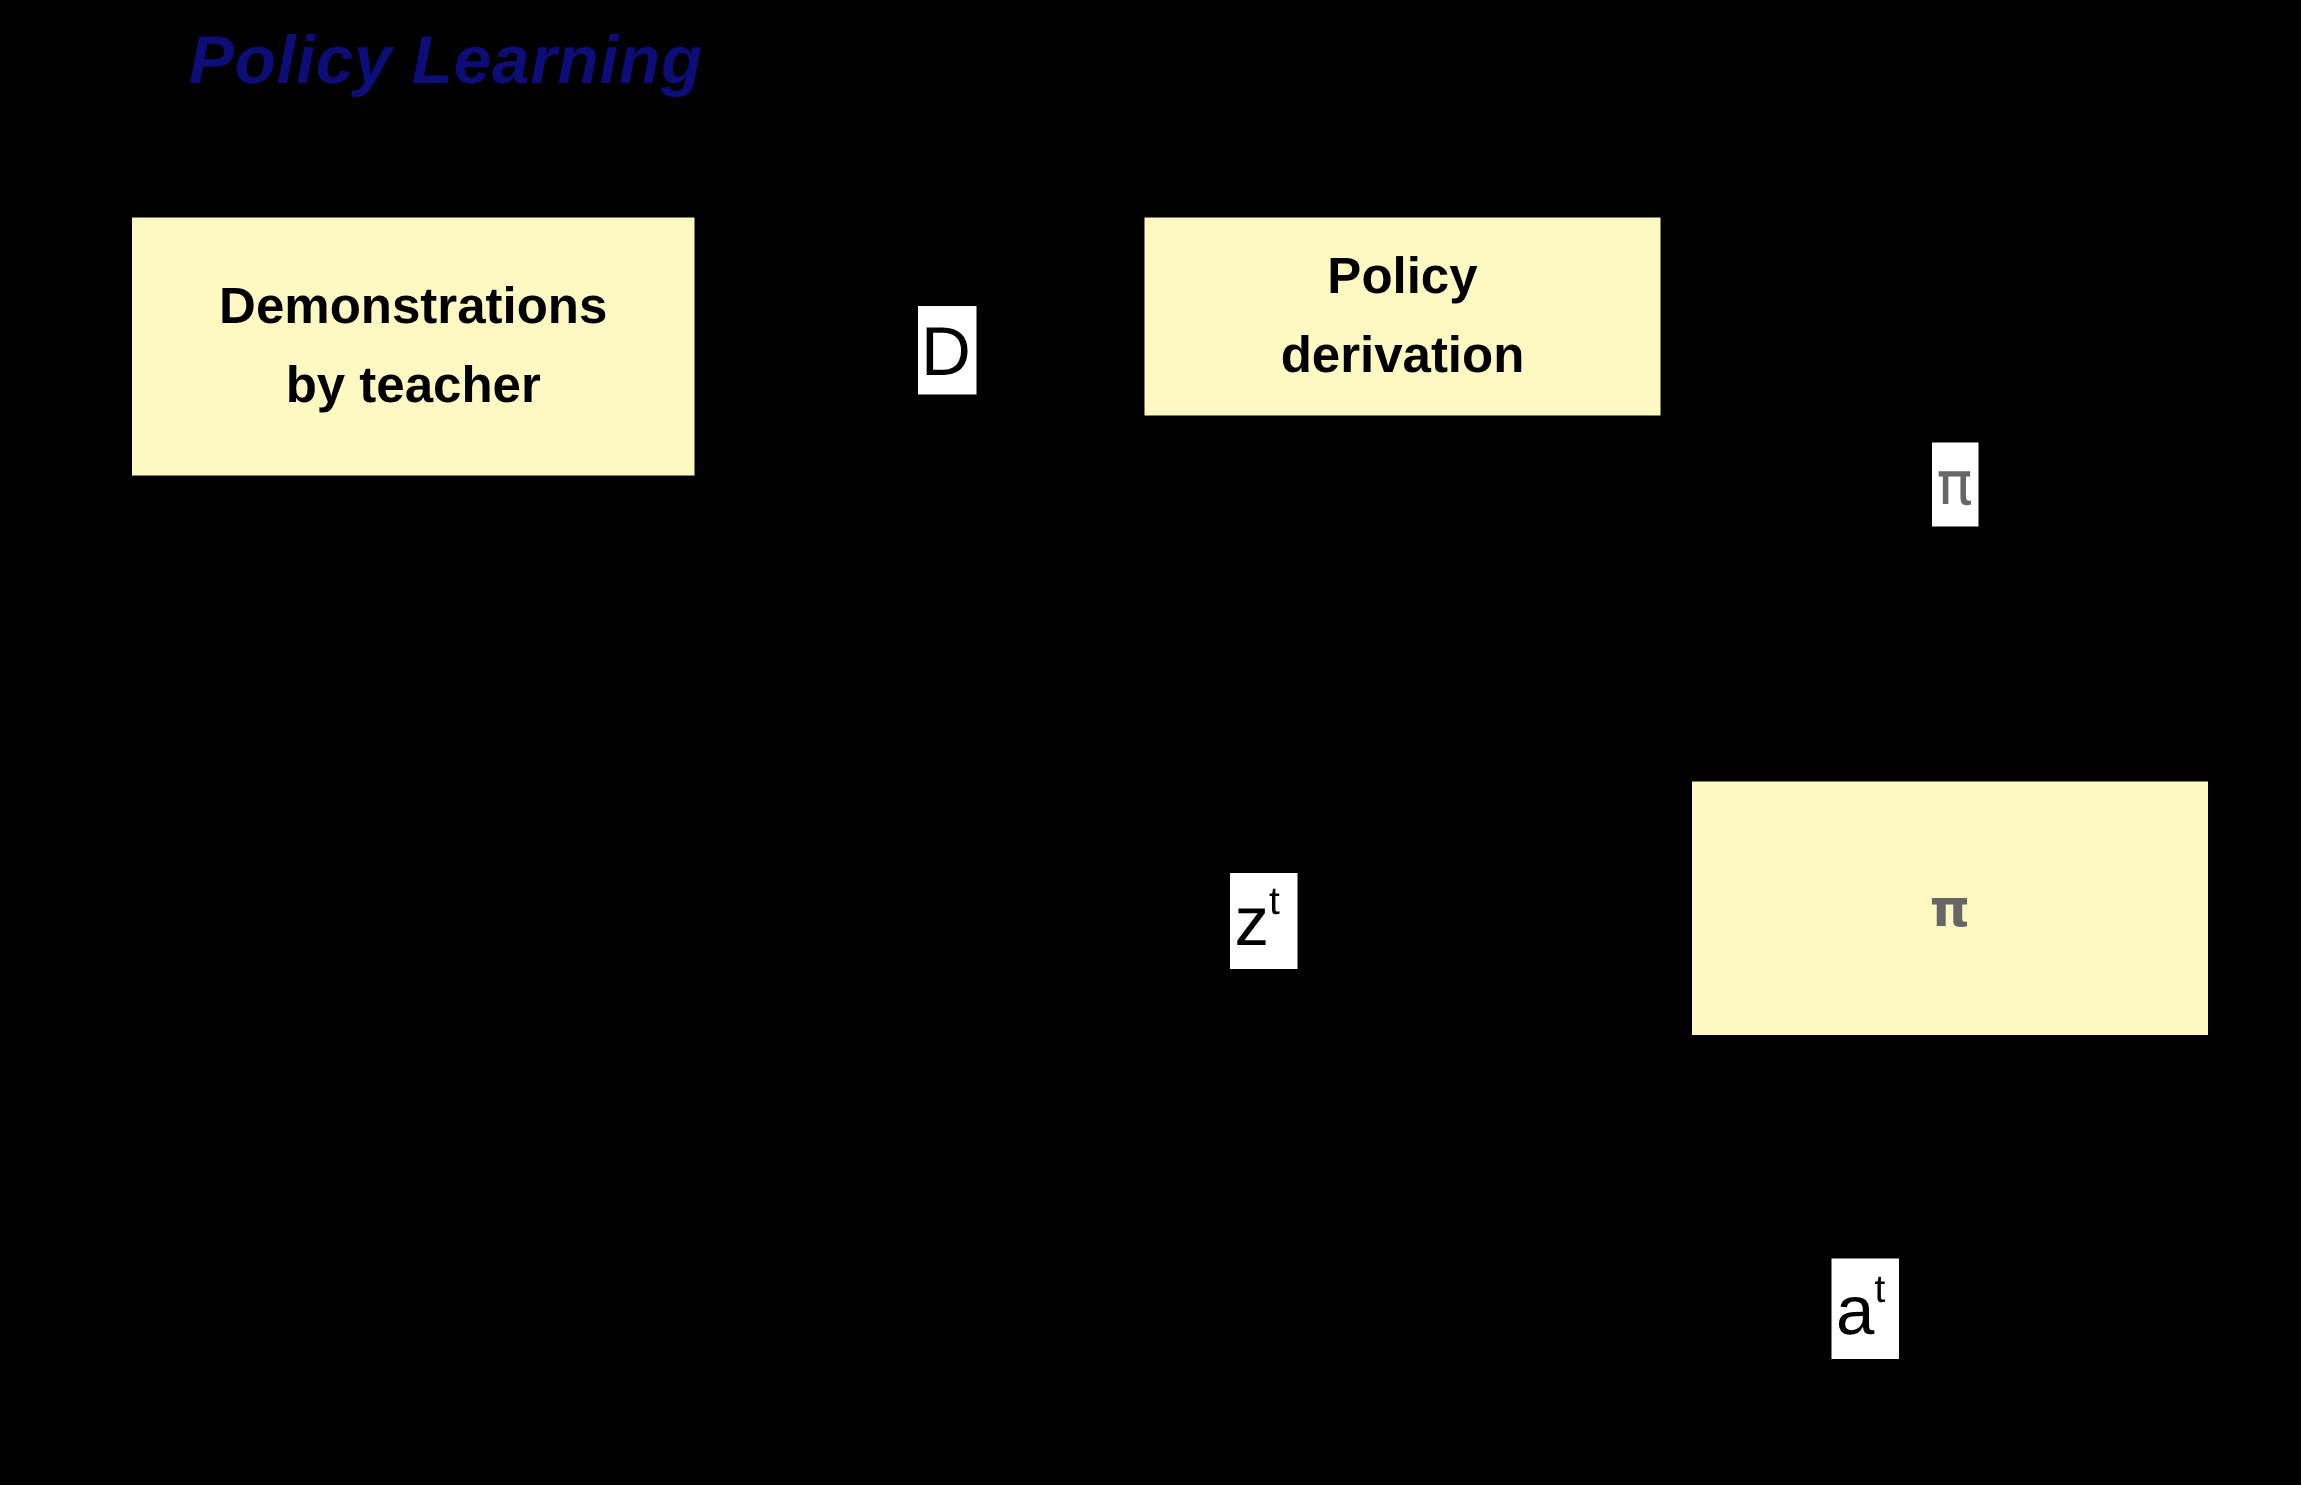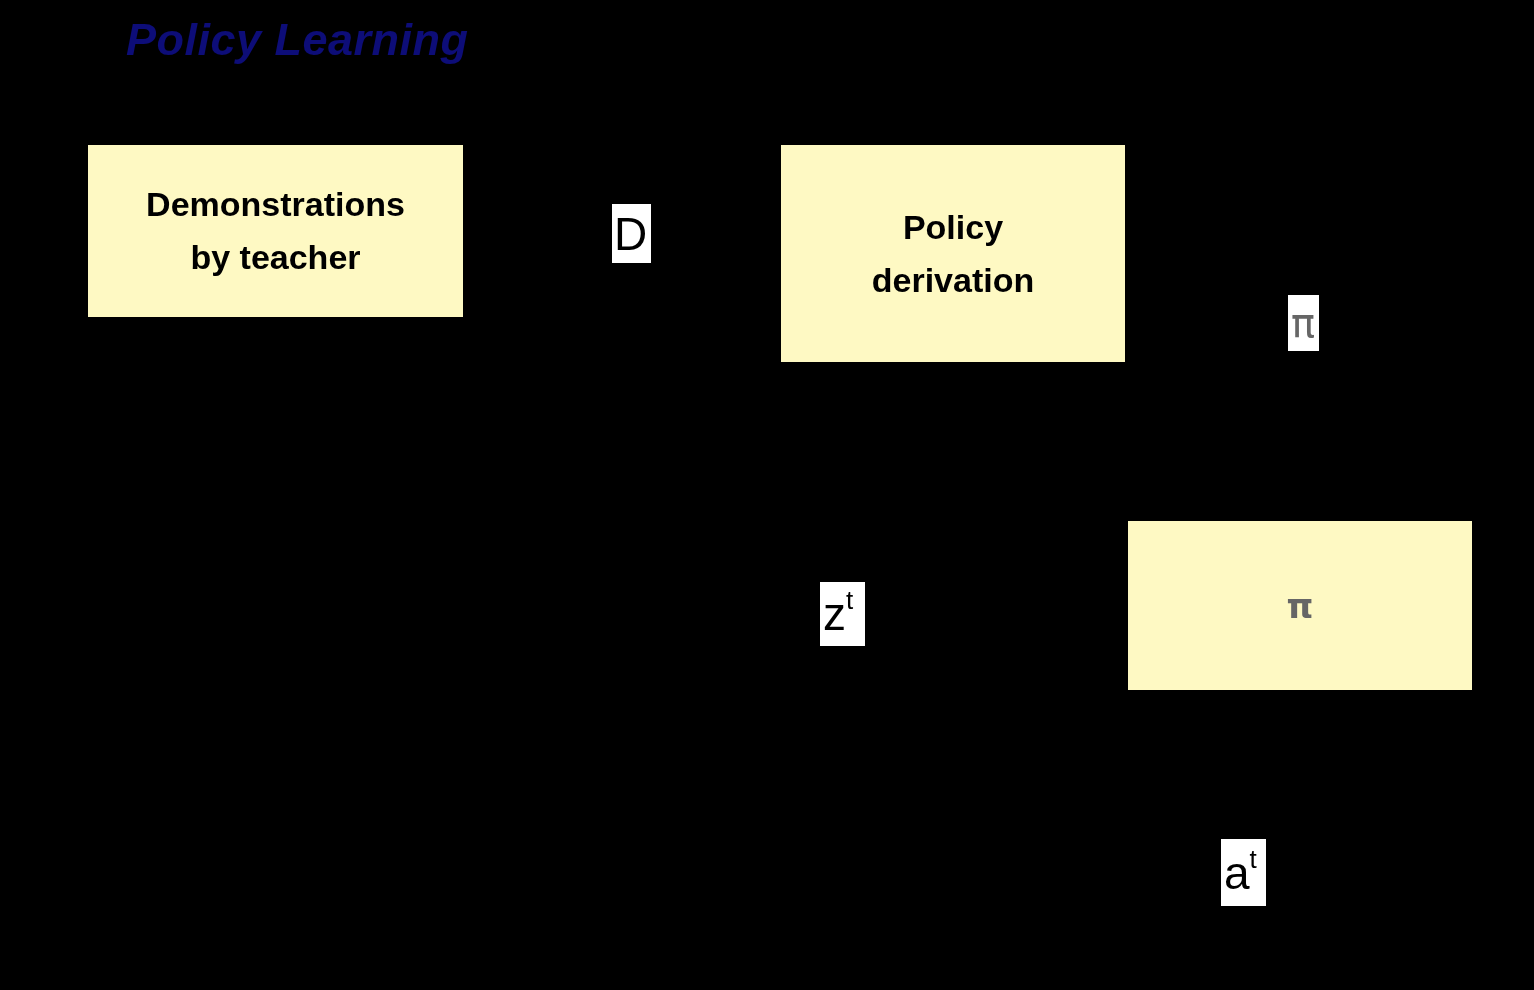--- a/index.html
+++ b/index.html
@@ -56,24 +56,24 @@
     padding: 0 10px;
     white-space: pre-line;
   }
   #box-demonstrations {
     left: 88px;
     top: 145px;
     width: 375px;
     height: 172px;
   }
   #box-policy-derivation {
-    left: 781px;
+    left: 763px;
     top: 145px;
     width: 344px;
-    height: 217px;
+    height: 132px;
   }
   #box-policy-pi {
     left: 1128px;
     top: 521px;
     width: 344px;
     height: 169px;
   }
   .pi-glyph {
     color: #666666;
     font-family: "DejaVu Sans", sans-serif;

